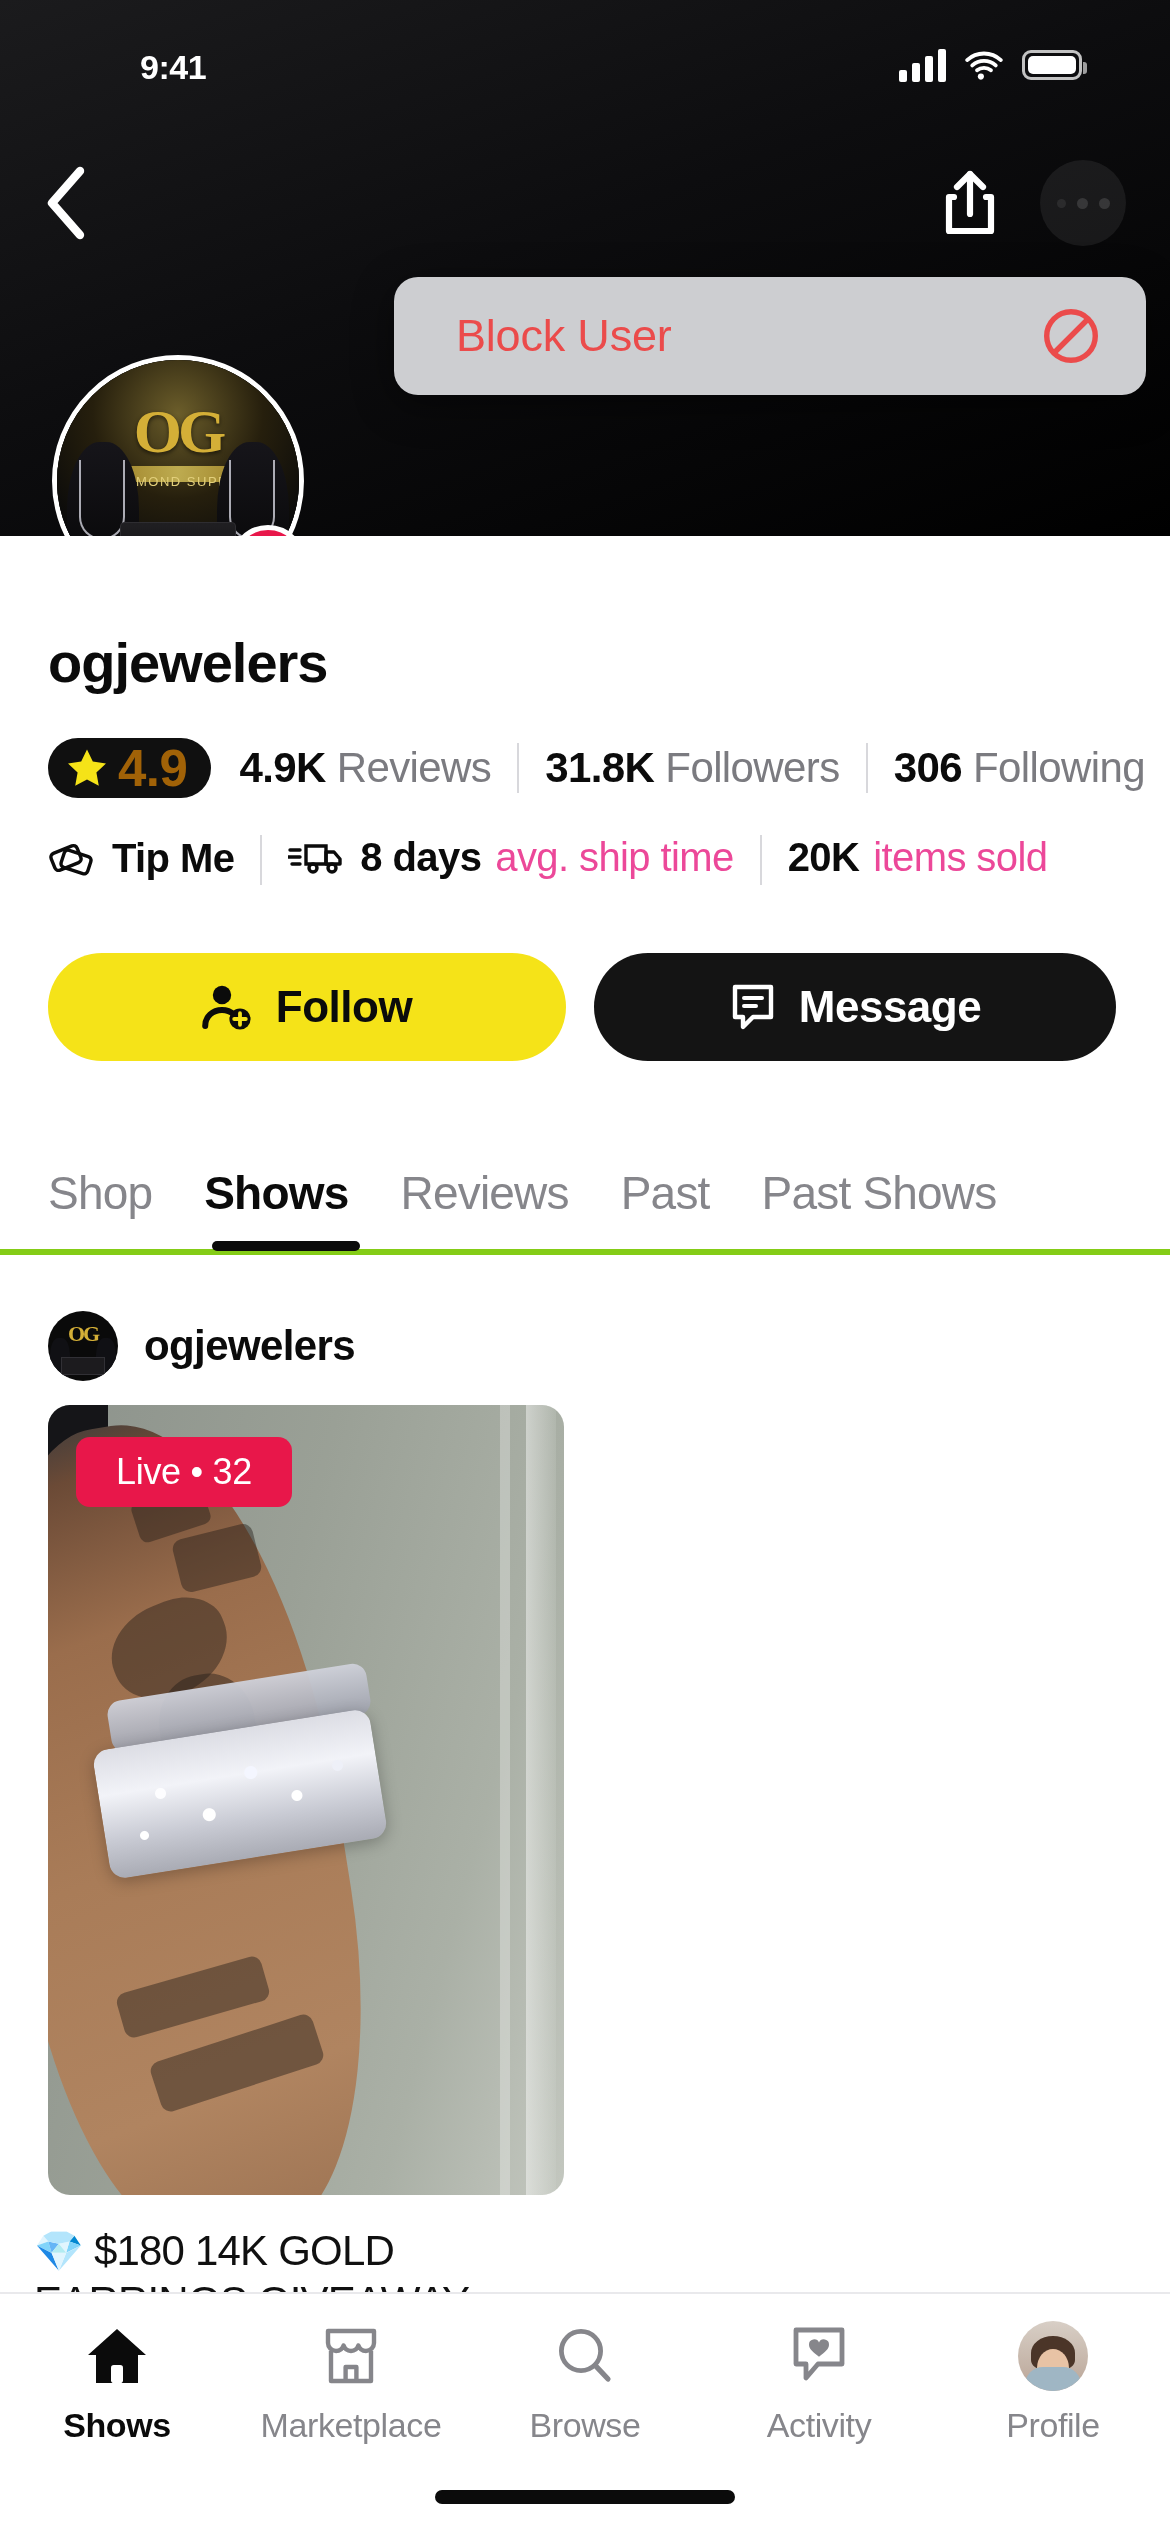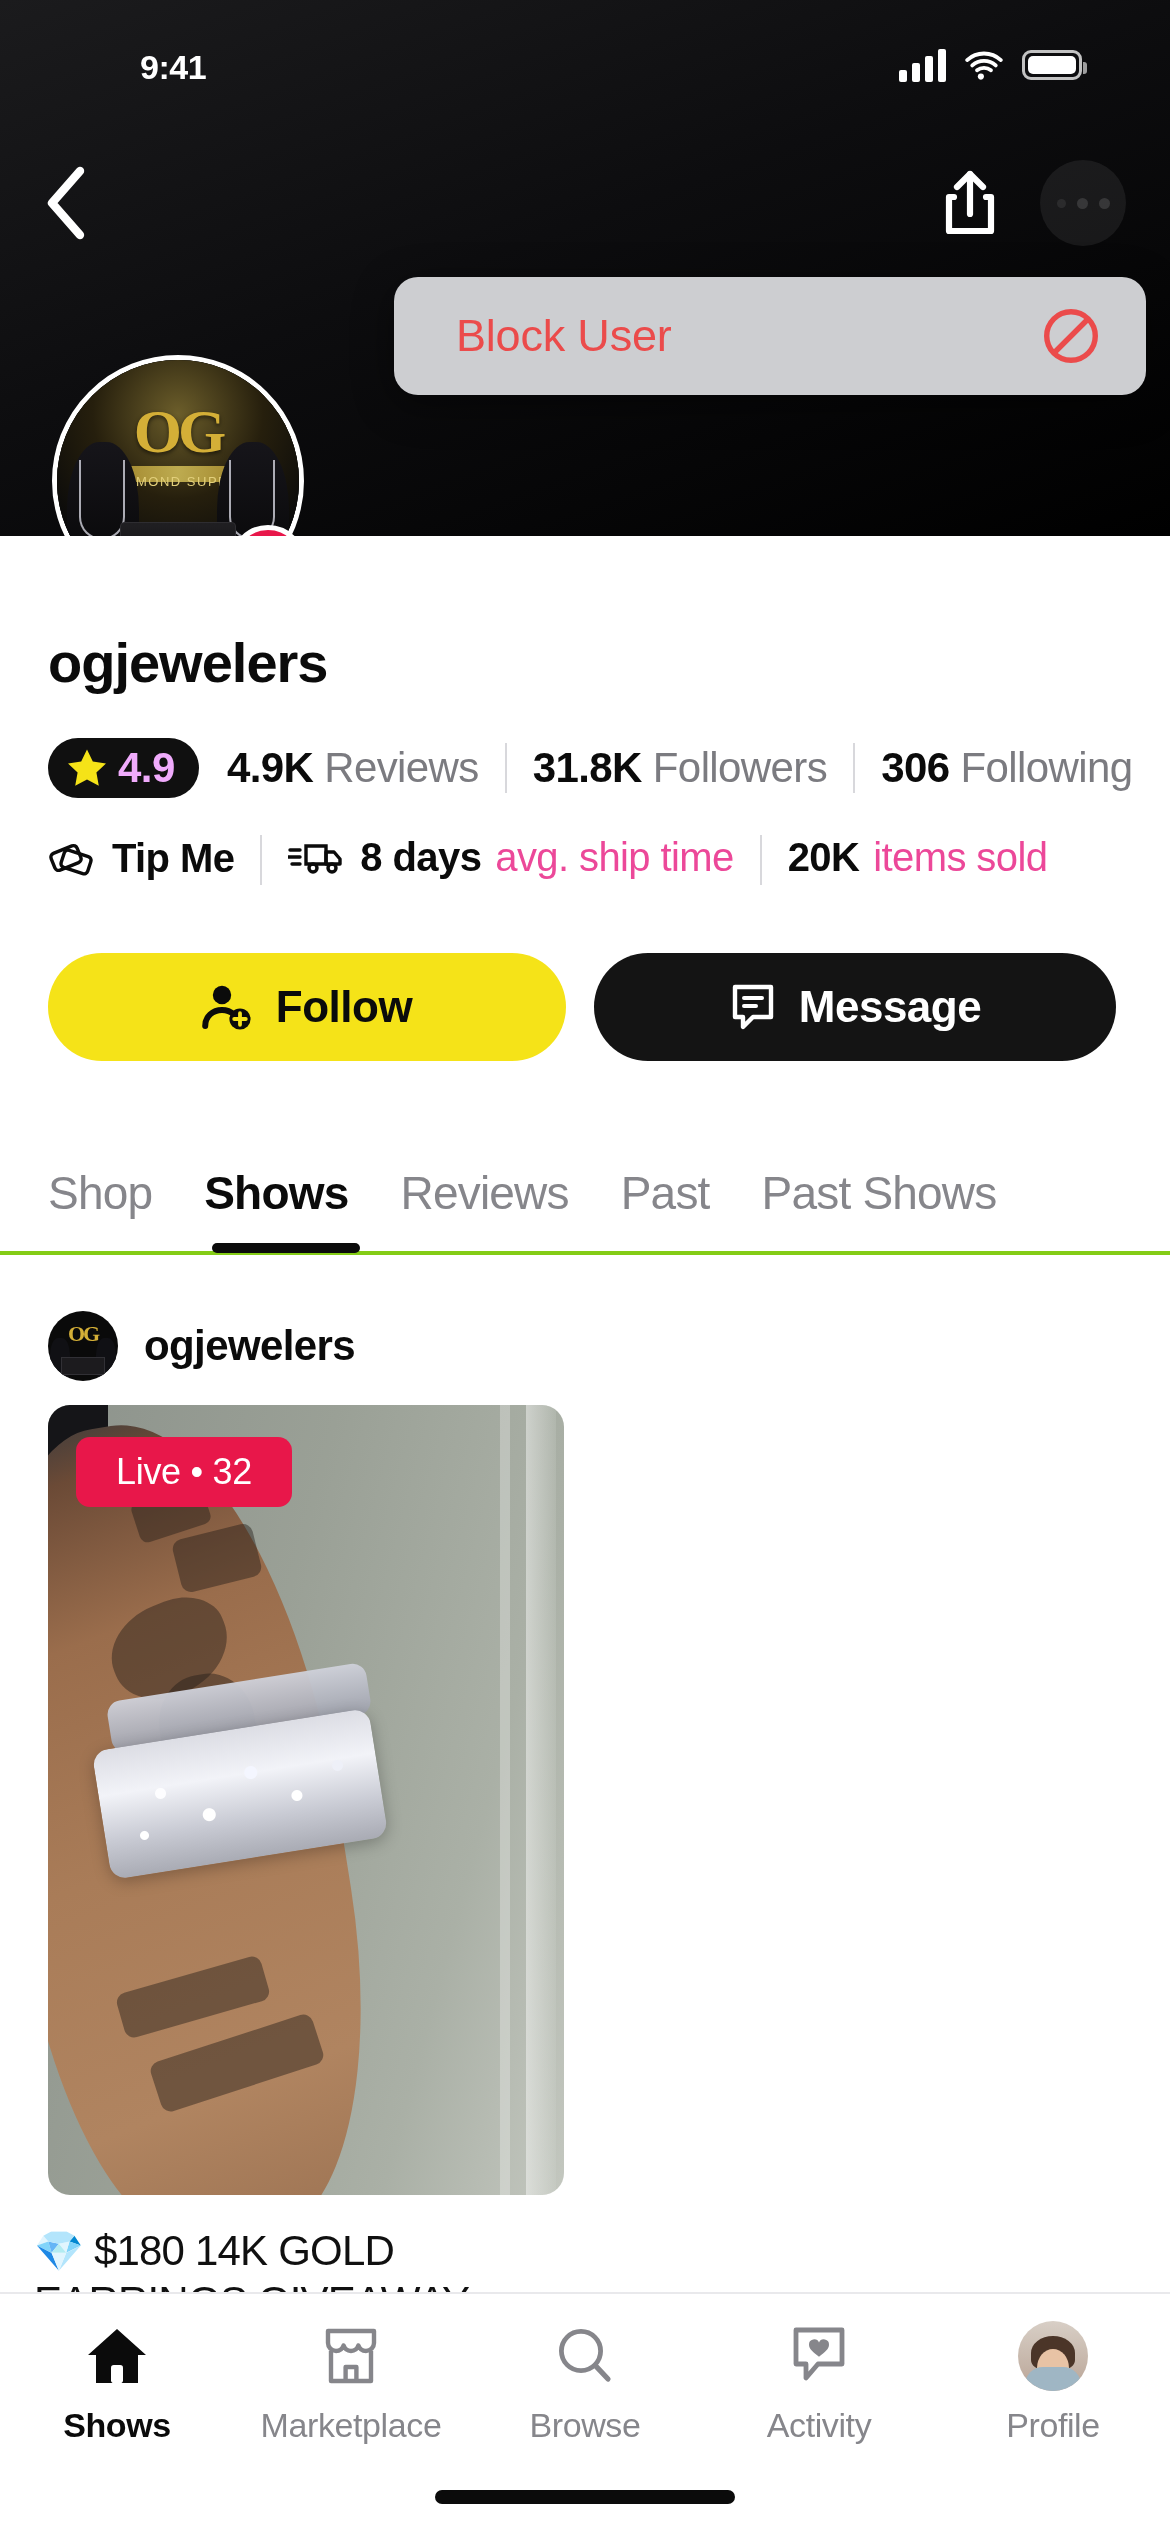--- a/index.html
+++ b/index.html
@@ -151,21 +151,21 @@
   }
 
   .stats-row {
     display:flex; align-items:center; margin:42px 0 0 48px; height:62px;
   }
   .rating-pill {
     display:flex; align-items:center; gap:10px;
     background:#101010; border-radius:34px; padding:8px 24px 8px 18px;
     height:60px;
   }
-  .rating-pill .val { color:#f0abfc; font-size:42px; font-weight:700; letter-spacing:-0.5px; }
+  .rating-pill .val { color:#a16207; font-size:51px; font-weight:700; letter-spacing:-0.5px; }
   .stat { display:flex; align-items:baseline; gap:11px; white-space:nowrap; }
   .stat .num { font-size:42px; font-weight:700; color:#0b0b0b; letter-spacing:-0.6px; }
   .stat .lbl { font-size:42px; font-weight:400; color:#7b7b80; letter-spacing:-0.6px; }
   .vdiv { width:2px; height:50px; background:#d8d8dc; margin:0 26px; flex:none; }
   .stat-gap { width:28px; flex:none; }
 
   .meta-row {
     display:flex; align-items:flex-start; margin:36px 0 0 48px; height:58px;
   }
   .meta { display:flex; align-items:center; gap:14px; white-space:nowrap; }
@@ -179,21 +179,21 @@
     height:108px; border-radius:54px;
     display:flex; align-items:center; justify-content:center; gap:22px;
     font-size:44px; font-weight:700; letter-spacing:-0.5px;
   }
   .btn-follow { width:518px; background:#f5e318; color:#0b0b0b; }
   .btn-message { width:522px; background:#141414; color:#ffffff; }
 
   
   .tabs-wrap {
     margin-top:76px; position:relative; height:118px;
-    border-bottom:4px solid #84cc16;
+    border-bottom:6px solid #84cc16;
   }
   .tabs {
     display:flex; align-items:center; gap:0; padding-left:48px; height:112px;
   }
   .tab {
     font-size:46px; color:#86868b; font-weight:400; letter-spacing:-0.8px;
     padding:0 26px; white-space:nowrap;
   }
   .tab:first-child { padding-left:0; }
   .tab.active { color:#0b0b0b; font-weight:700; }

